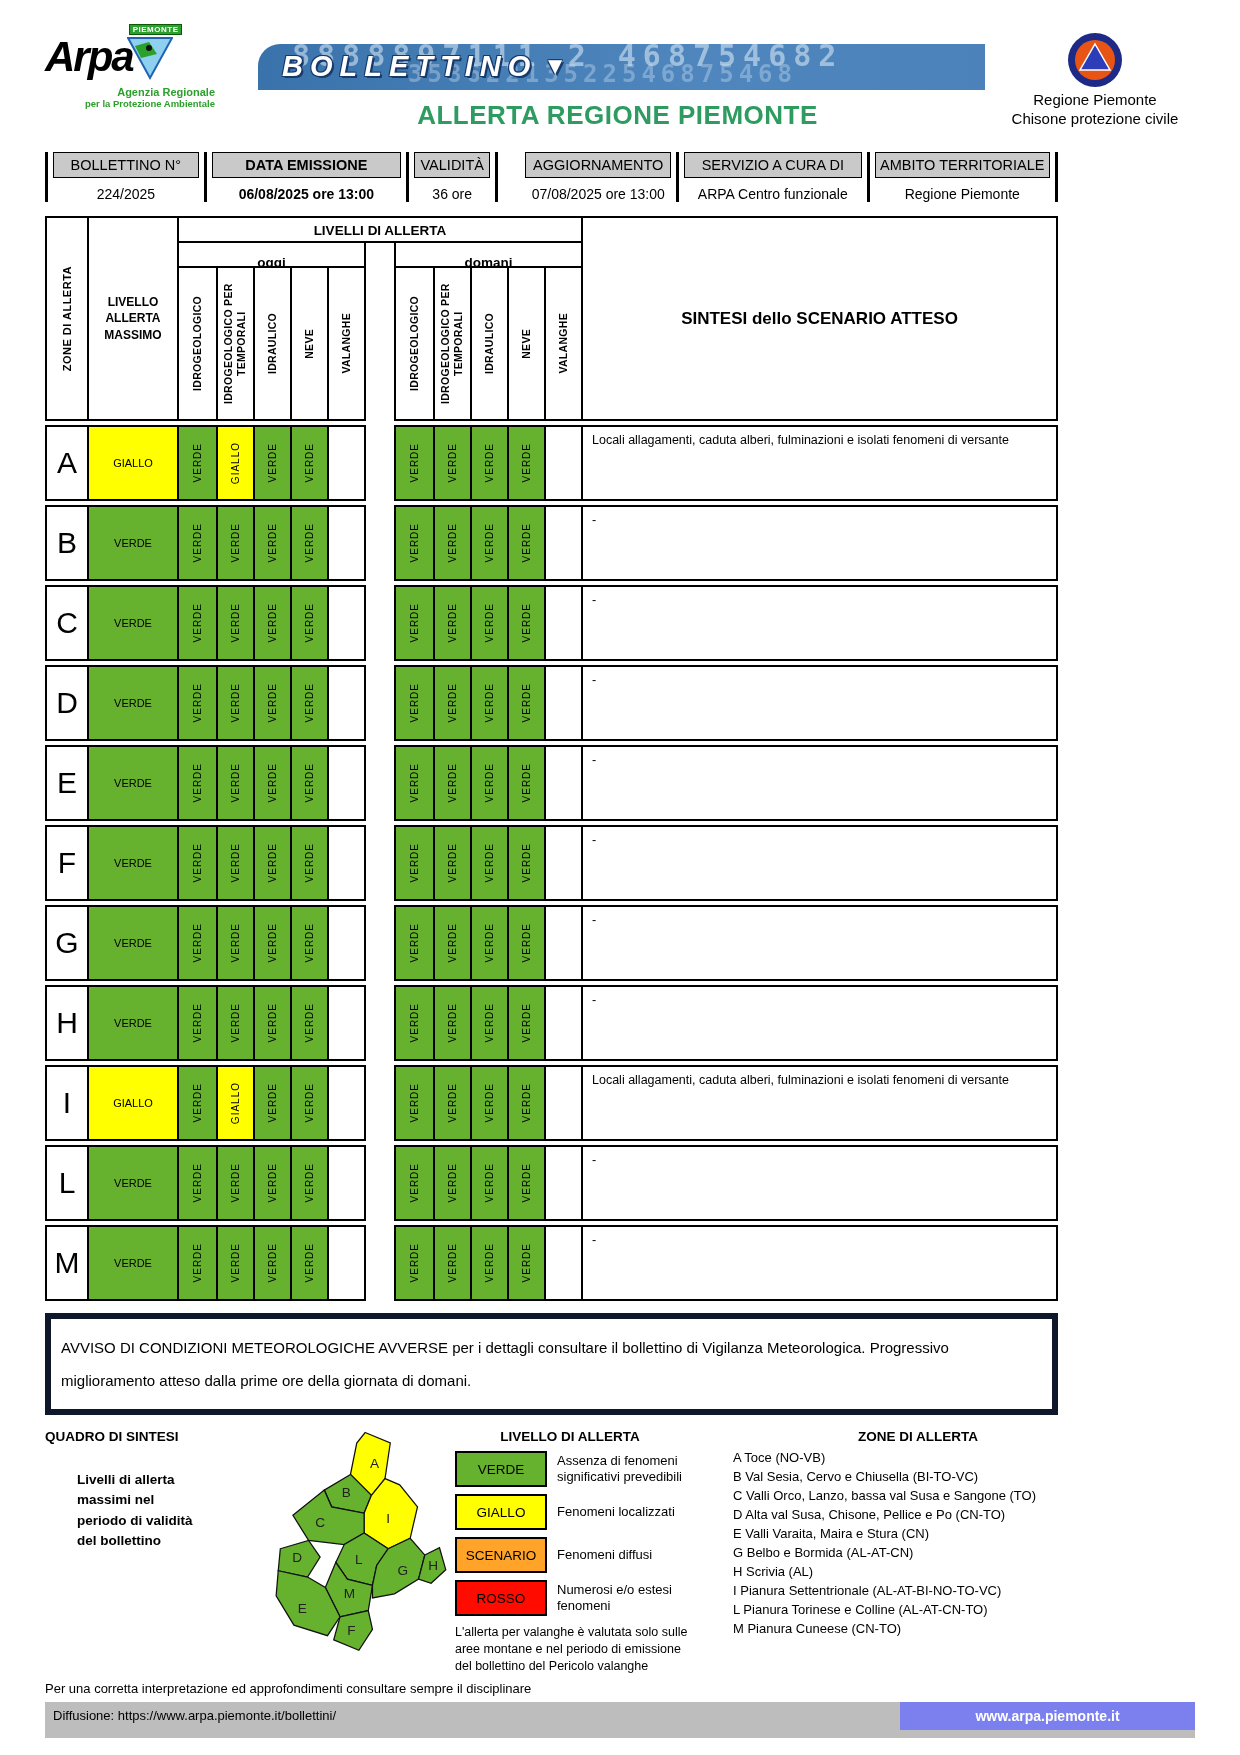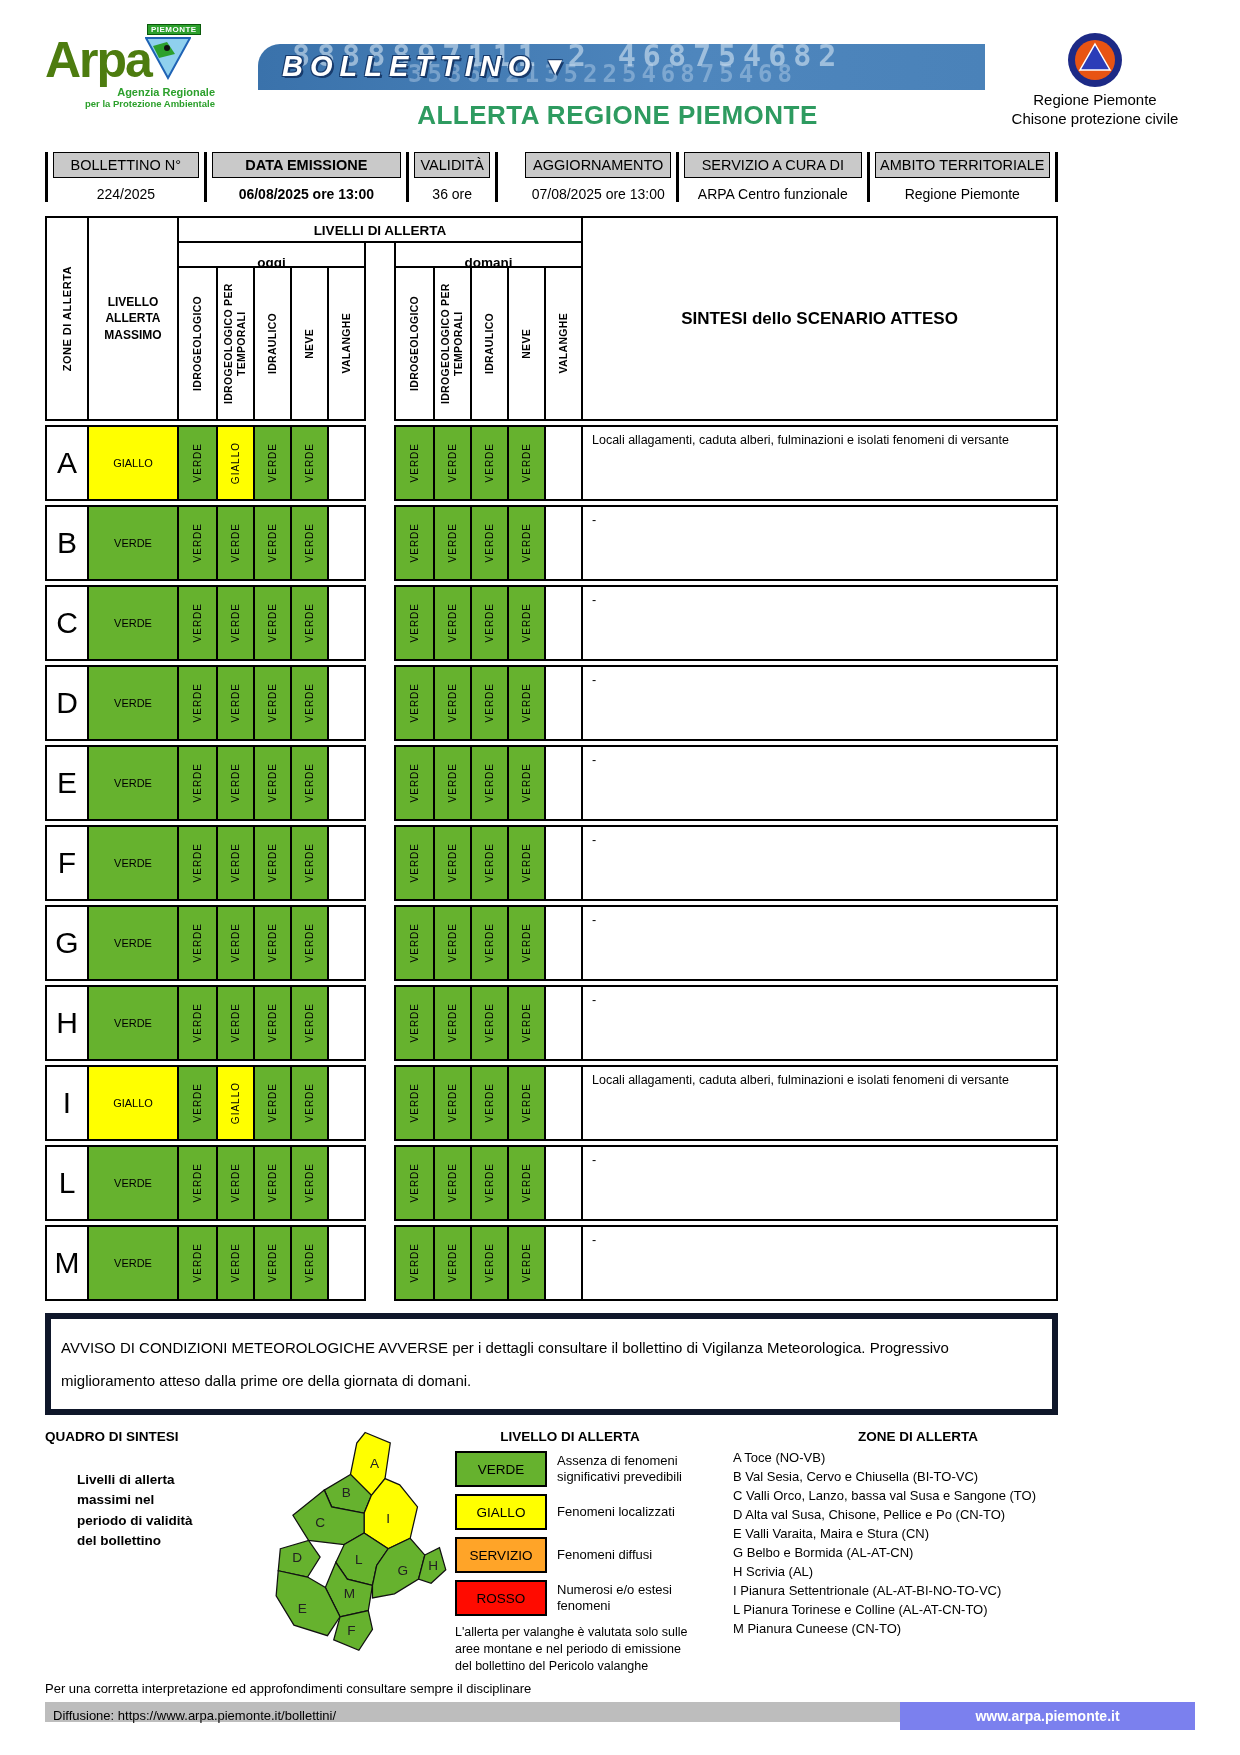--- a/index.html
+++ b/index.html
@@ -4,21 +4,21 @@
 <style>
   * { box-sizing: border-box; margin: 0; padding: 0; }
   html,body { background:#fff; }
   body { font-family:"Liberation Sans", sans-serif; color:#000; }
   .page { width:1240px; height:1755px; background:#fff; padding:26px 45px 0 45px; overflow:hidden; position:relative; }
 
   
   .topbar { display:flex; align-items:flex-start; height:118px; }
   .arpa-logo { width:195px; position:relative; padding-top:12px; }
   .arpa-row { display:flex; align-items:flex-start; position:relative; }
-  .arpa-word { font-size:50px; font-weight:bold; color:#4d7c0f; letter-spacing:-2px; line-height:0.9; }
+  .arpa-word { font-size:42px; font-weight:bold; font-style:italic; color:#000000; letter-spacing:-2px; line-height:0.9; }
   .shield-wrap { position:relative; margin-left:-6px; margin-top:-6px; }
   .piemonte-tag { position:absolute; top:-8px; left:2px; background:#2ca02c; border:1px solid #0a5a0a; color:#fff; font-size:8px; font-weight:bold; padding:0 3px; letter-spacing:0.5px; }
   .arpa-sub1 { color:#2ca02c; font-weight:bold; font-size:11px; text-align:right; width:170px; margin-top:2px; }
   .arpa-sub2 { color:#2ca02c; font-weight:bold; font-size:9.5px; text-align:right; width:170px; }
   .banner-col { flex:1; padding-top:18px; }
   .banner { position:relative; height:46px; margin-left:18px; margin-right:10px;
             background:linear-gradient(90deg,#3a72ab,#4e86bd 60%,#4a82b9); border-radius:22px 0 0 0; overflow:hidden; }
   .digits { position:absolute; font-family:"DejaVu Sans Mono", monospace; font-weight:bold; white-space:nowrap; }
   .d1 { top:-6px; left:34px; font-size:30px; letter-spacing:7px; color:rgba(225,238,248,0.55); }
   .d2 { top:16px; left:150px; font-size:24px; letter-spacing:5px; color:rgba(200,220,240,0.40); }
@@ -87,21 +87,21 @@
   .l-desc { font-size:13px; line-height:1.25; padding-left:10px; }
   .l-note { font-size:12.5px; line-height:1.35; margin-top:8px; width:245px; }
   .zones { flex:1; padding-left:10px; }
   .z-title { font-weight:bold; font-size:13.5px; text-align:center; width:370px; }
   .z-item { font-size:13px; line-height:19px; }
   .z-items { margin-top:4px; }
   .mlabel { font-size:13px; fill:#222; font-family:"Liberation Sans",sans-serif; }
 
   
   .disclaimer { font-size:13px; margin-top:6px; }
-  .diffbar { position:relative; margin-top:6px; width:1150px; height:20px; background:#bdbdbd; }
+  .diffbar { position:relative; margin-top:6px; width:1150px; height:36px; background:#bdbdbd; }
   .diff-text { font-size:13px; line-height:28px; padding-left:8px; display:inline-block; }
   .sitebox { position:absolute; right:0; top:0; height:28px; width:295px; background:#7b80ee; color:#fff; font-weight:bold; font-size:14px; text-align:center; line-height:28px; }
 </style>
 </head>
 <body>
 
 <div class="page">
 
   <header class="topbar">
     <div class="arpa-logo">
@@ -730,21 +730,21 @@
       <div class="l-items" id="legend-items">
           <div class="l-item">
             <div class="l-swatch" style="background: rgb(102, 178, 46);">VERDE</div>
             <div class="l-desc">Assenza di fenomeni significativi prevedibili</div>
           </div>
           <div class="l-item">
             <div class="l-swatch" style="background: rgb(255, 255, 0);">GIALLO</div>
             <div class="l-desc">Fenomeni localizzati</div>
           </div>
           <div class="l-item">
-            <div class="l-swatch" style="background: rgb(255, 164, 40);">SERVIZIO</div>
+            <div class="l-swatch" style="background: rgb(255, 164, 40);">SCENARIO</div>
             <div class="l-desc">Fenomeni diffusi</div>
           </div>
           <div class="l-item">
             <div class="l-swatch" style="background: rgb(255, 11, 0);">ROSSO</div>
             <div class="l-desc">Numerosi e/o estesi fenomeni</div>
           </div>
         </div>
       <div class="l-note">L'allerta per valanghe è valutata solo sulle aree montane e nel periodo di emissione del bollettino del Pericolo valanghe</div>
     </div>
     <div class="zones">

